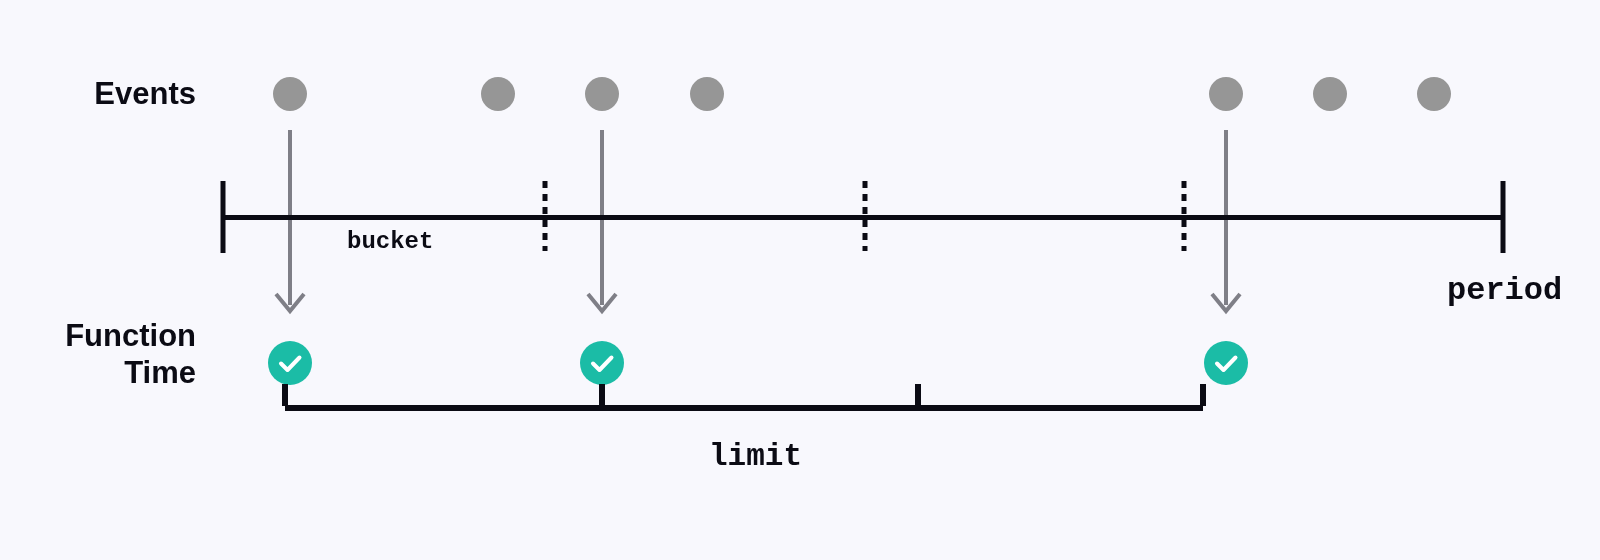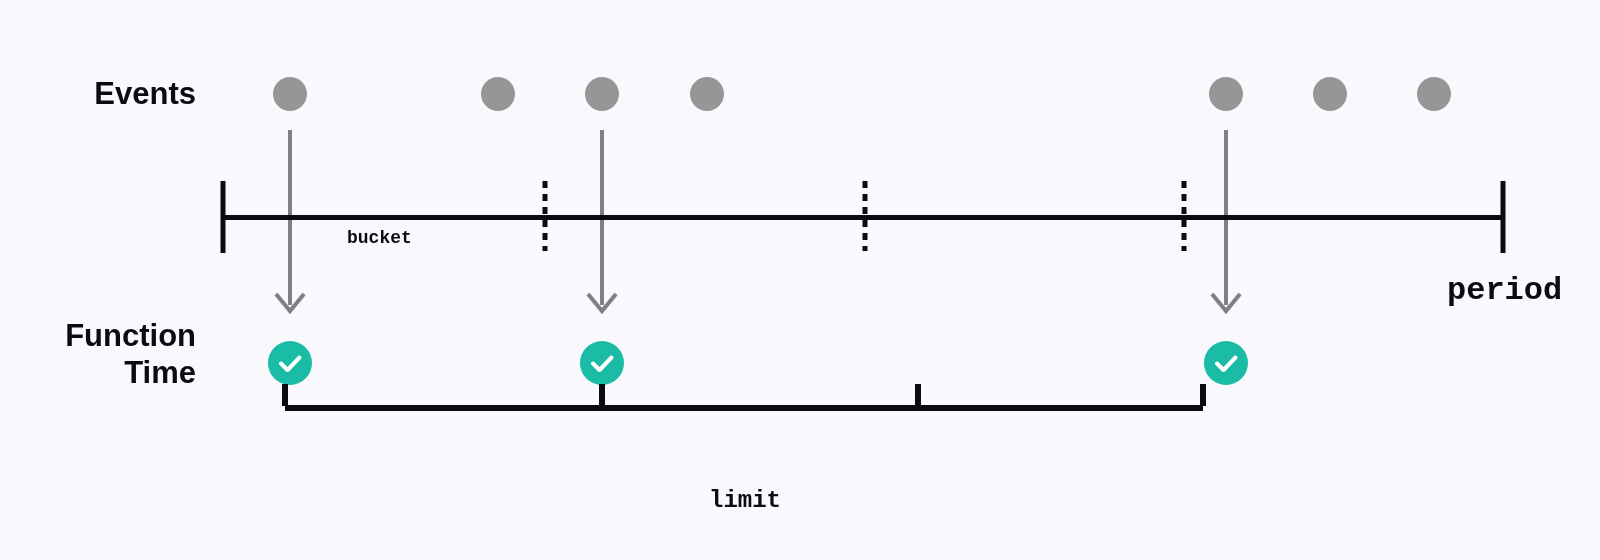--- a/index.html
+++ b/index.html
@@ -72,23 +72,23 @@
     background-repeat: repeat-y;
   }
 
   .mono-label {
     position: absolute;
     font-family: "Liberation Mono", "DejaVu Sans Mono", monospace;
     font-weight: bold;
     color: #0b0b14;
     white-space: nowrap;
   }
-  #label-bucket { font-size: 18px; left: 347px; top: 228px; }
+  #label-bucket { font-size: 24px; left: 347px; top: 228px; }
   #label-period { font-size: 32px; left: 1447px; top: 272px; }
-  #label-limit  { font-size: 24px; left: 709px; top: 439px; margin-top: 48px; }
+  #label-limit  { font-size: 31px; left: 709px; top: 439px; }
 
   .run-circle {
     position: absolute;
     width: 44px;
     height: 44px;
     border-radius: 50%;
     background: #1bbca6;
     transform: translate(-50%, -50%);
   }
   .run-circle svg {

